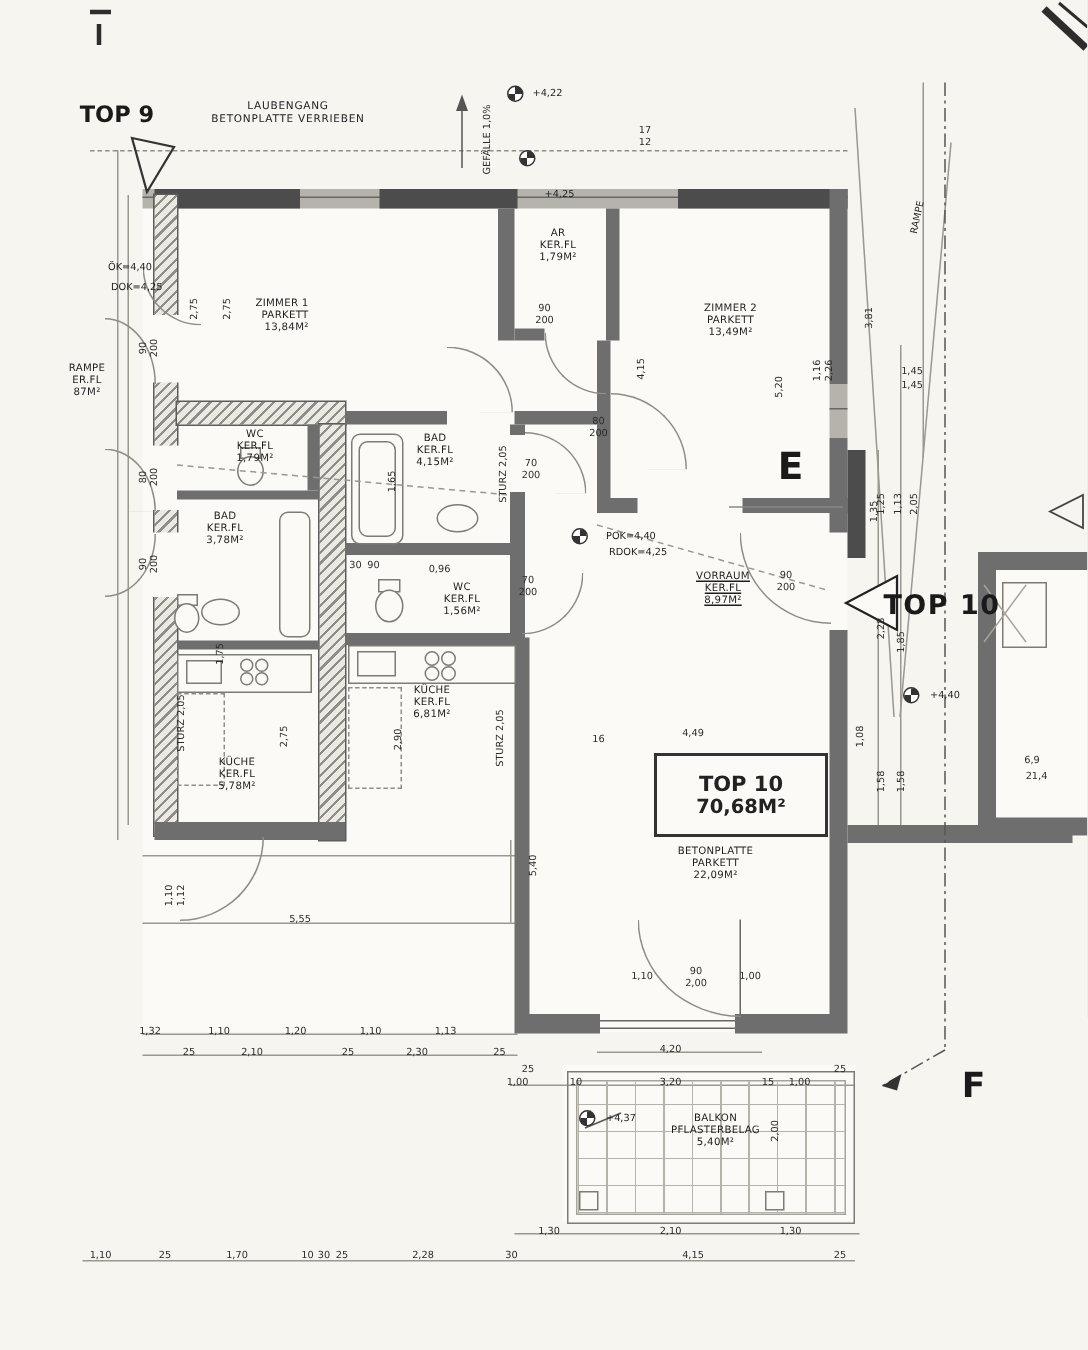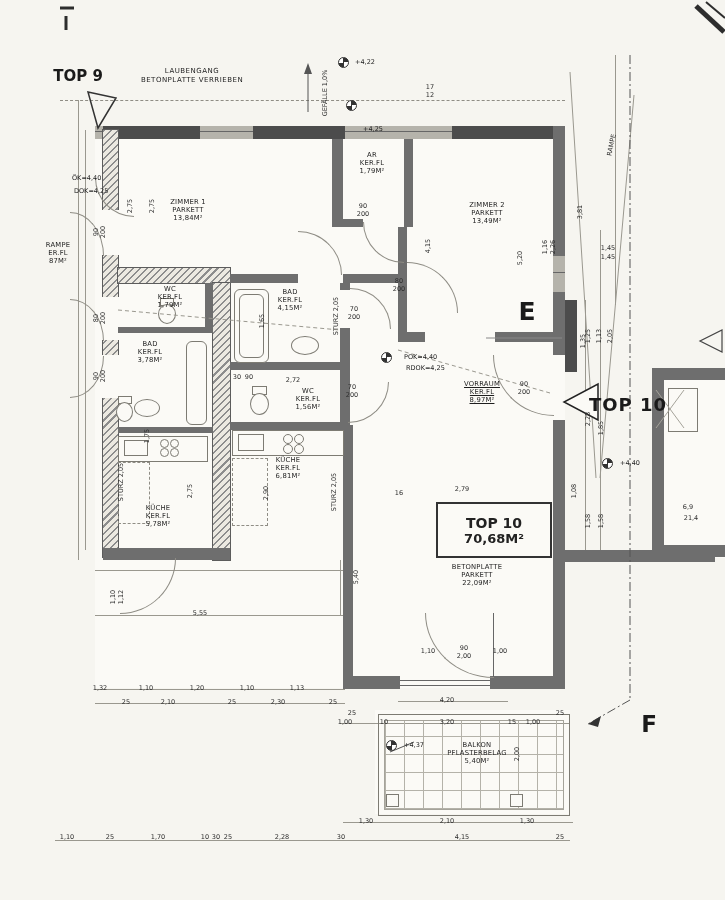--- a/index.html
+++ b/index.html
@@ -193,21 +193,21 @@
   <div class="big" style="left:649px;top:724px;font-size:23px;">F</div>
   <div class="big" style="left:628px;top:404px;font-size:18px;letter-spacing:1px;">TOP 10</div>
 
   <div style="position:absolute;left:436px;top:502px;width:112px;height:52px;border:2px solid #333;background:#fbfaf6;
               display:flex;flex-direction:column;align-items:center;justify-content:center;font-weight:bold;">
     <div style="font-size:14px;">TOP 10</div>
     <div style="font-size:13px;">70,68M²</div>
   </div>
 
   <div id="anno" style="position:absolute;left:0;top:0;width:725px;height:900px;">
-      <div class="room-label" style="left: 188px; top: 210px;">
+      <div class="room-label" style="left: 188px; top: 210px; text-align: right;">
         <div>ZIMMER 1</div>
         <div>PARKETT</div>
         <div>13,84M²</div>
       </div>
       <div class="room-label" style="left: 372px; top: 163px;">
         <div>AR</div>
         <div>KER.FL</div>
         <div>1,79M²</div>
       </div>
       <div class="room-label" style="left: 487px; top: 213px;">
@@ -289,31 +289,31 @@
       <span class="dim rot" style="left: 520px; top: 258px;">5,20</span>
       <span class="dim rot" style="left: 545px; top: 247px;">1,16</span>
       <span class="dim rot" style="left: 553px; top: 247px;">2,26</span>
       <span class="dim rot" style="left: 262px; top: 321px;">1,65</span>
       <span class="dim" style="left: 354px; top: 309px;">70</span>
       <span class="dim" style="left: 354px; top: 317px;">200</span>
       <span class="dim" style="left: 352px; top: 387px;">70</span>
       <span class="dim" style="left: 352px; top: 395px;">200</span>
       <span class="dim" style="left: 237px; top: 377px;">30</span>
       <span class="dim" style="left: 249px; top: 377px;">90</span>
-      <span class="dim" style="left: 293px; top: 380px;">2,72</span>
+      <span class="dim" style="left: 293px; top: 380px;">0,96</span>
       <span class="dim rot" style="left: 190px; top: 491px;">2,75</span>
       <span class="dim rot" style="left: 266px; top: 493px;">2,90</span>
       <span class="dim rot" style="left: 147px; top: 436px;">1,75</span>
       <span class="dim rot" style="left: 121px; top: 482px;">STURZ 2,05</span>
       <span class="dim rot" style="left: 334px; top: 492px;">STURZ 2,05</span>
       <span class="dim rot" style="left: 336px; top: 316px;">STURZ 2,05</span>
       <span class="dim" style="left: 524px; top: 384px;">90</span>
       <span class="dim" style="left: 524px; top: 392px;">200</span>
       <span class="dim rot" style="left: 583px; top: 341px;">1,35</span>
-      <span class="dim" style="left: 462px; top: 489px;">2,79</span>
+      <span class="dim" style="left: 462px; top: 489px;">4,49</span>
       <span class="dim" style="left: 399px; top: 493px;">16</span>
       <span class="dim rot" style="left: 356px; top: 577px;">5,40</span>
       <span class="dim rot" style="left: 588px; top: 419px;">2,28</span>
       <span class="dim rot" style="left: 601px; top: 428px;">1,85</span>
       <span class="dim rot" style="left: 574px; top: 491px;">1,08</span>
       <span class="dim rot" style="left: 588px; top: 521px;">1,58</span>
       <span class="dim rot" style="left: 601px; top: 521px;">1,58</span>
       <span class="dim" style="left: 688px; top: 507px;">6,9</span>
       <span class="dim" style="left: 691px; top: 518px;">21,4</span>
       <span class="dim" style="left: 428px; top: 651px;">1,10</span>

